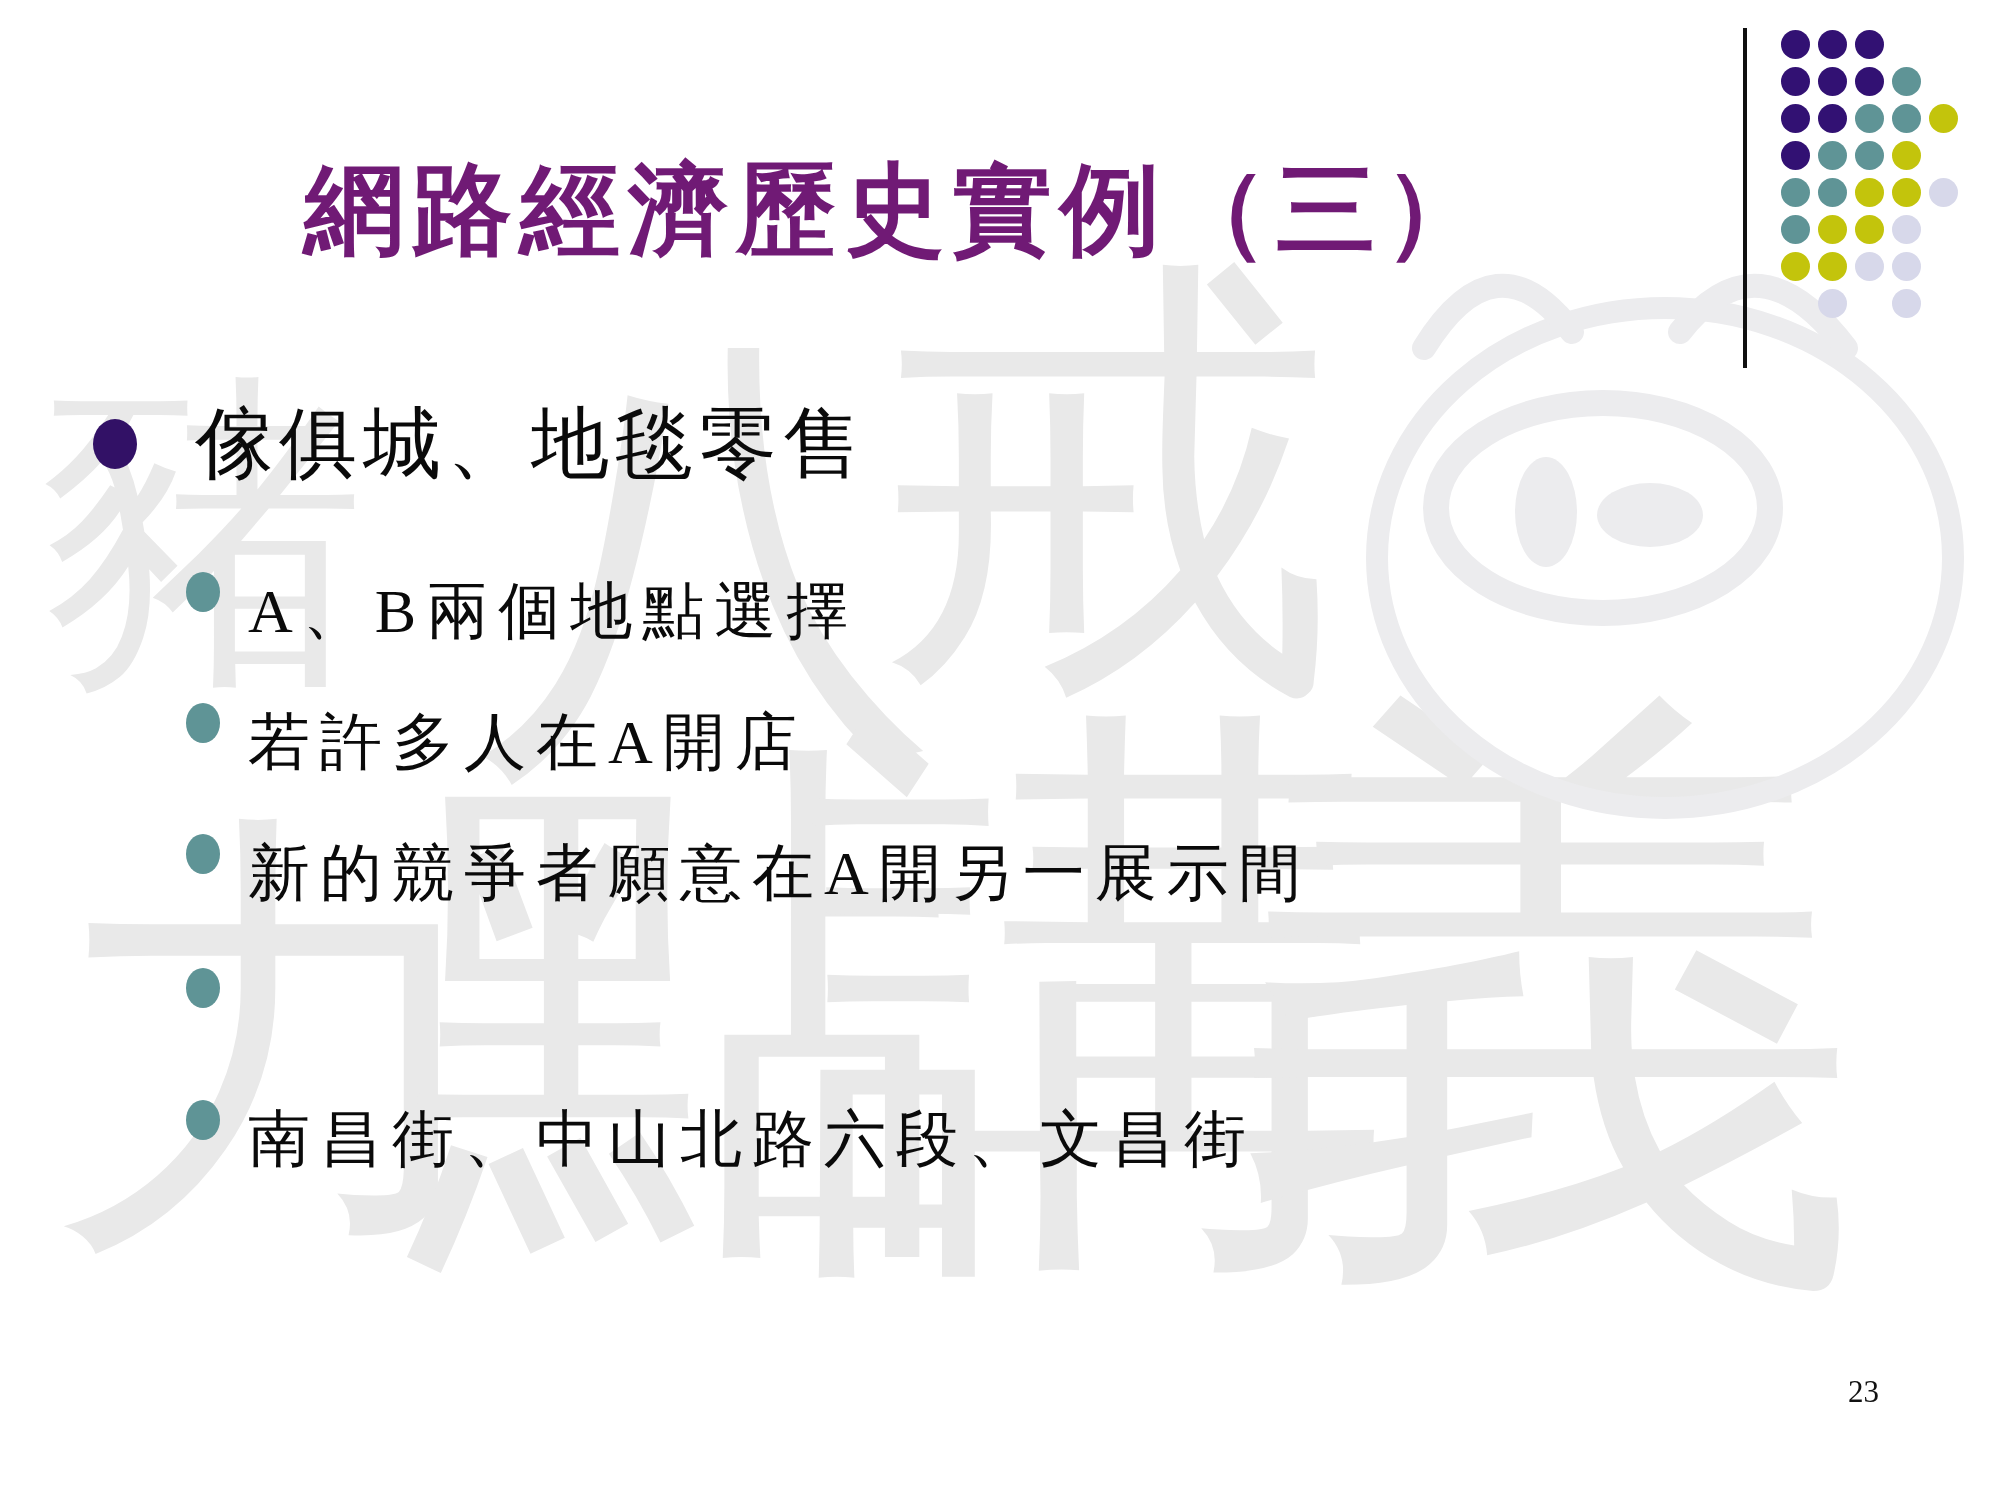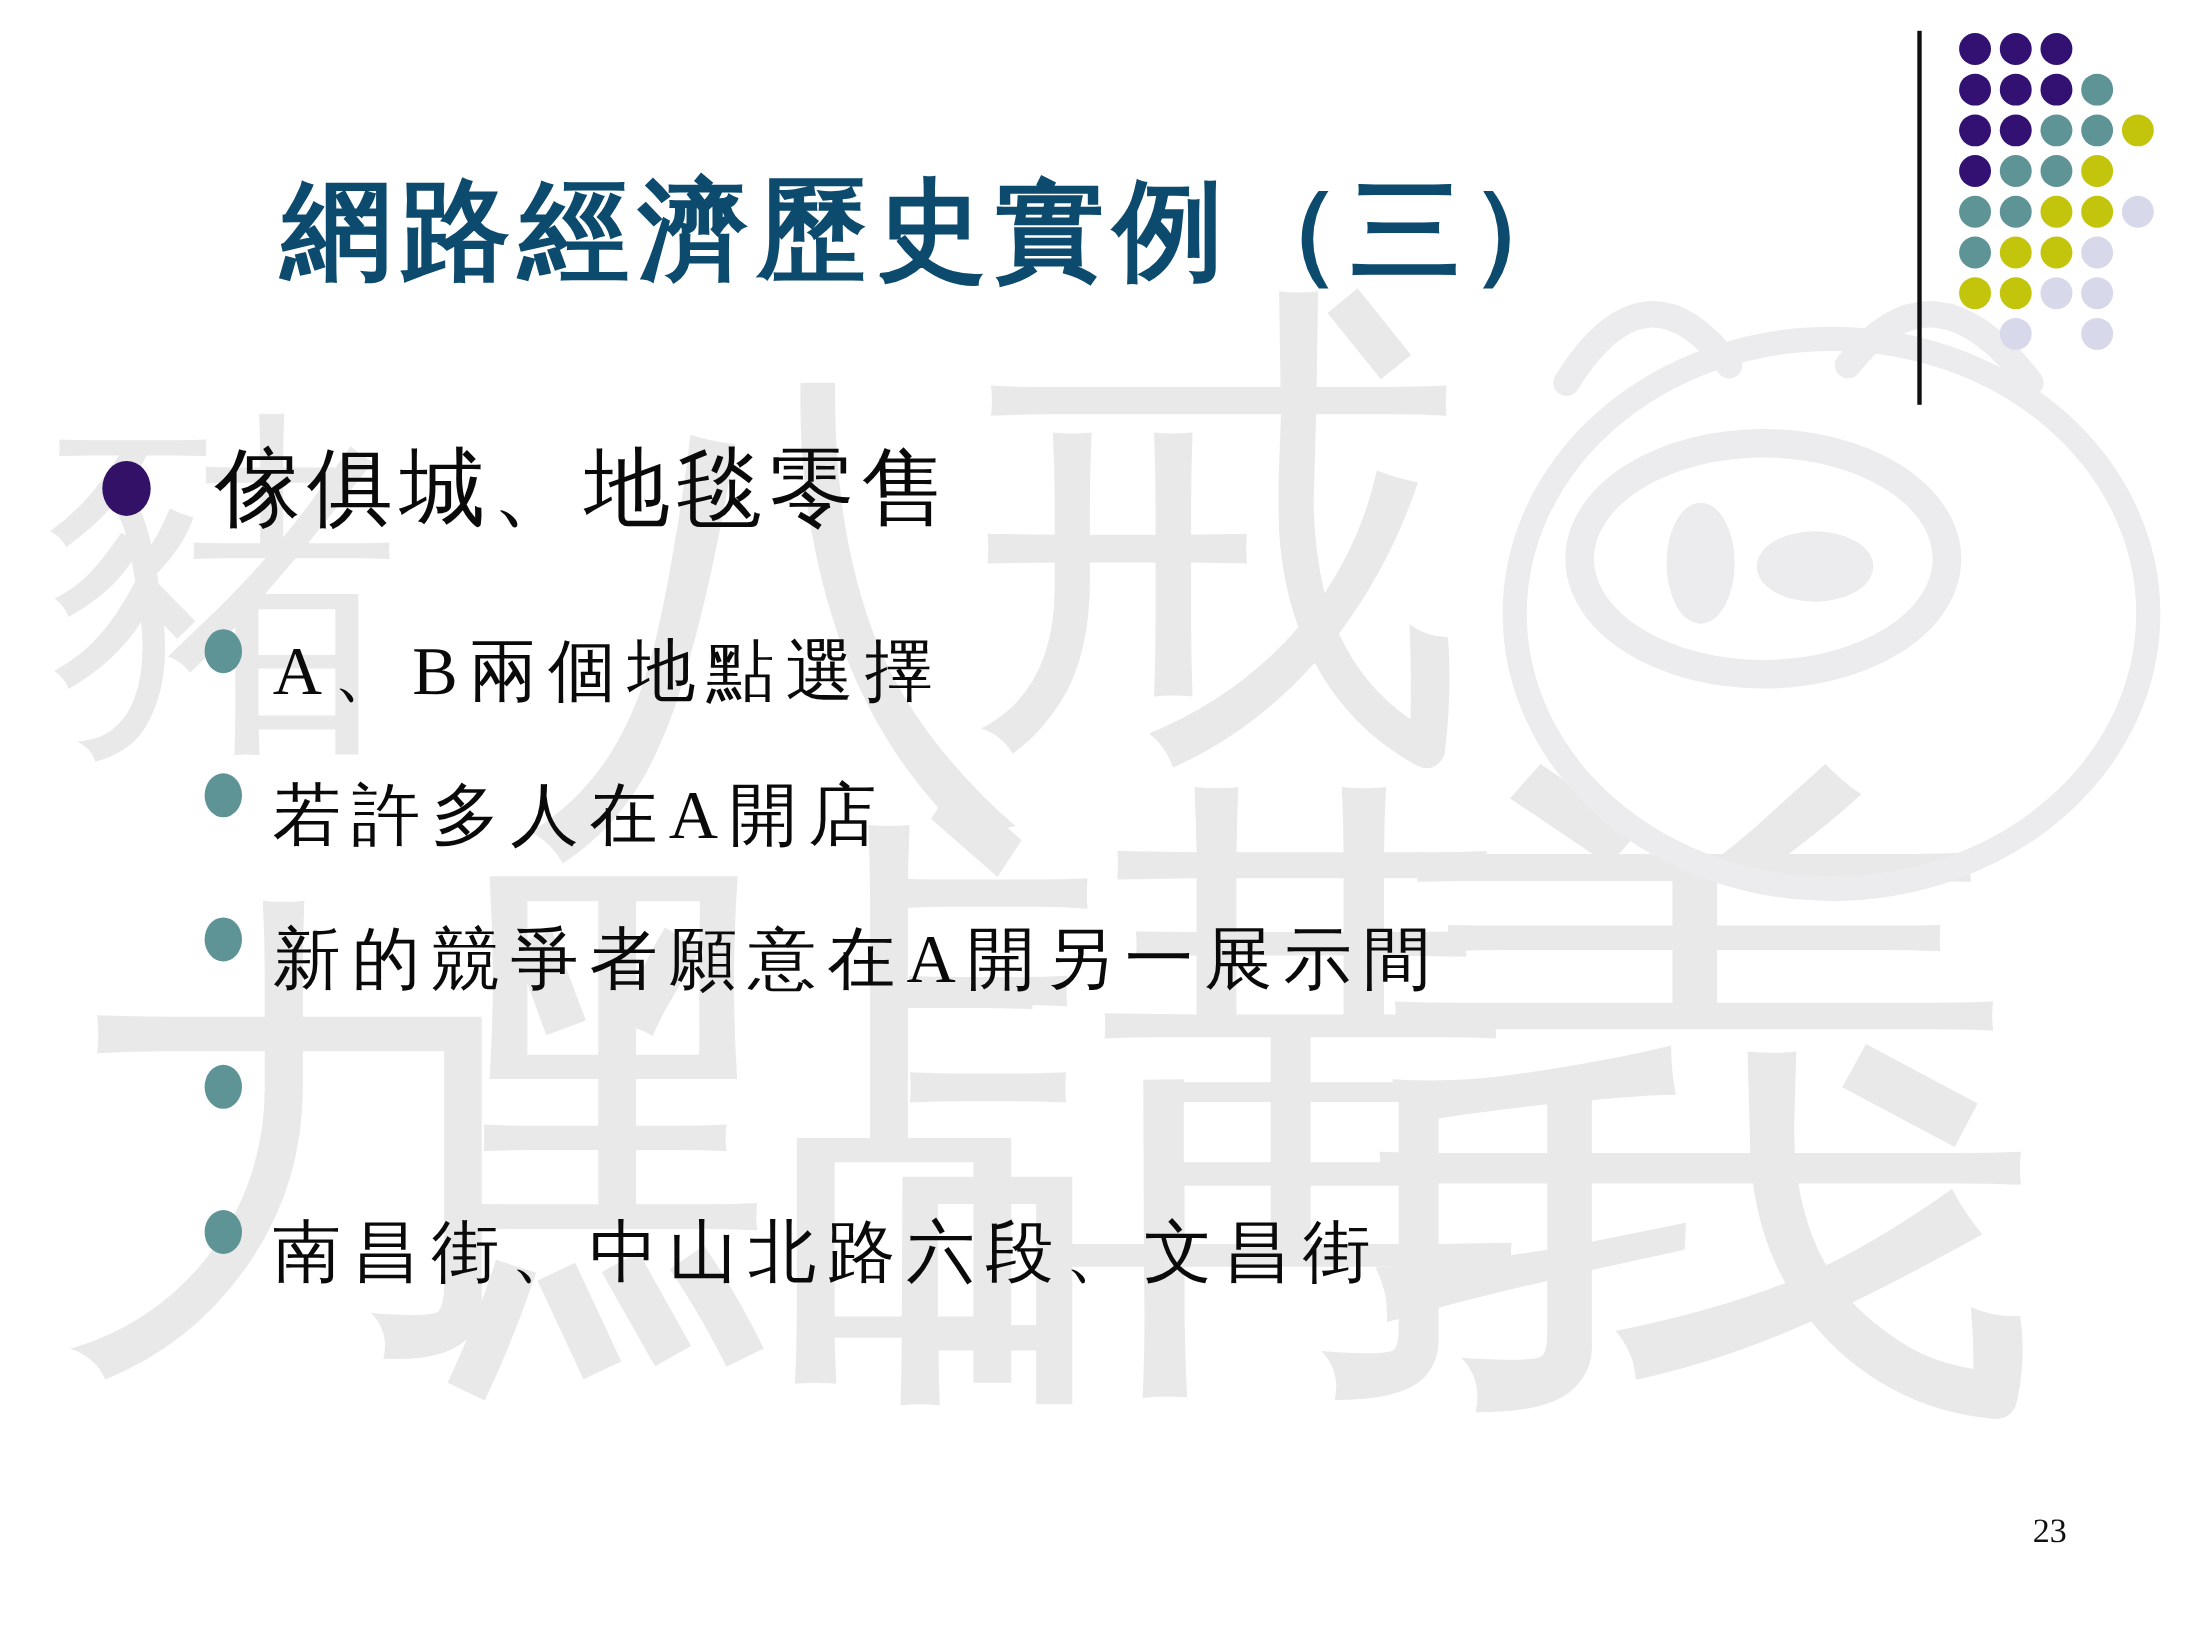--- a/index.html
+++ b/index.html
@@ -118,21 +118,21 @@
       <span class="dot" style="left: 74px; top: 185px; background: rgb(195, 196, 12);"></span>
       <span class="dot" style="left: 111px; top: 185px; background: rgb(215, 216, 234);"></span>
       <span class="dot" style="left: 0px; top: 222px; background: rgb(195, 196, 12);"></span>
       <span class="dot" style="left: 37px; top: 222px; background: rgb(195, 196, 12);"></span>
       <span class="dot" style="left: 74px; top: 222px; background: rgb(215, 216, 234);"></span>
       <span class="dot" style="left: 111px; top: 222px; background: rgb(215, 216, 234);"></span>
       <span class="dot" style="left: 37px; top: 259px; background: rgb(215, 216, 234);"></span>
       <span class="dot" style="left: 111px; top: 259px; background: rgb(215, 216, 234);"></span>
     </div>
 
-  <h1 class="title" style="color: #0c4a6e;">網路經濟歷史實例（三）</h1>
+  <h1 class="title" style="color: #701a75; margin-left: 48px;">網路經濟歷史實例（三）</h1>
 
   <div class="bullets" id="bullets">
       <div class="bullet-row lvl1">
         <span class="bullet-marker" style="background: rgb(50, 17, 102);"></span>
         <span class="bullet-text">傢俱城、地毯零售</span>
       </div>
       <div class="bullet-row lvl2">
         <span class="bullet-marker" style="background: rgb(95, 148, 150);"></span>
         <span class="bullet-text">A、B兩個地點選擇</span>
       </div>

